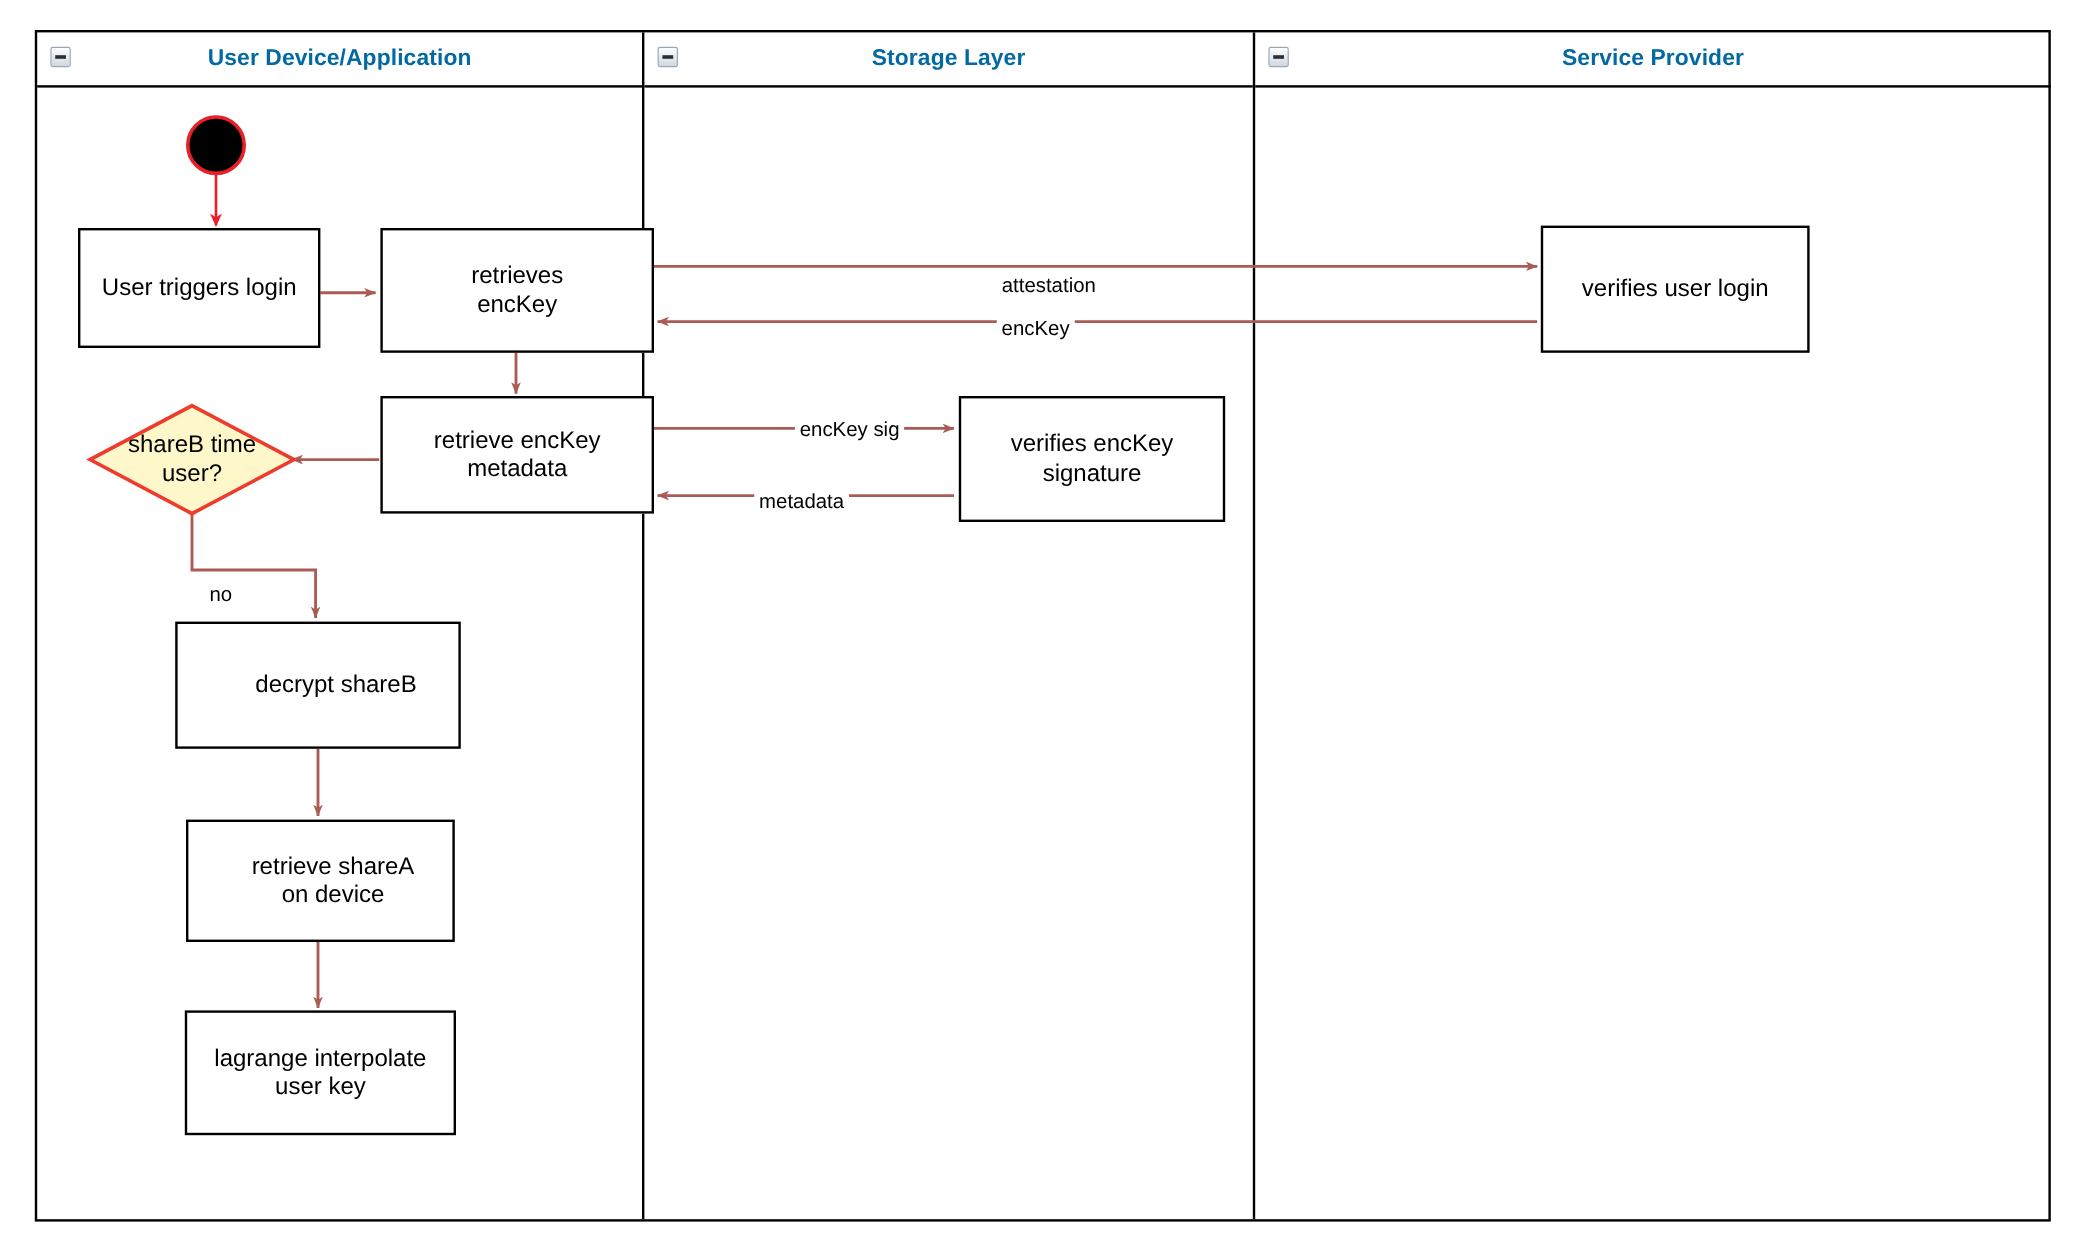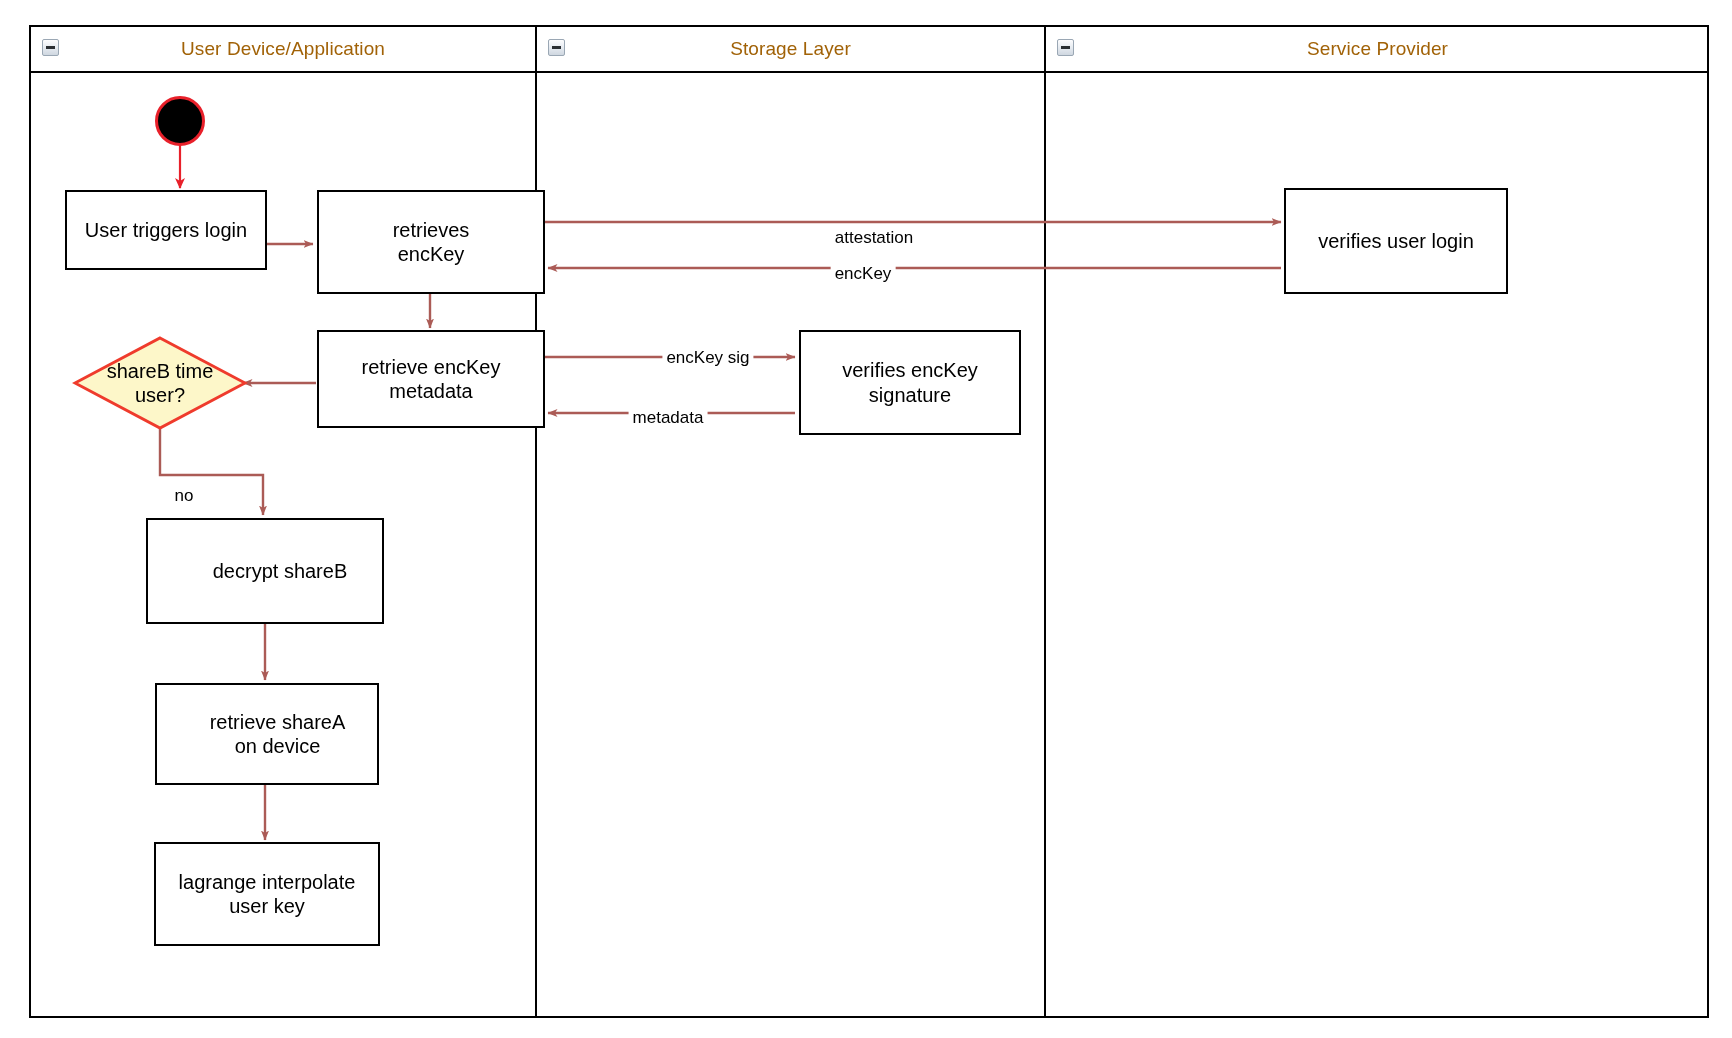--- a/index.html
+++ b/index.html
@@ -38,22 +38,22 @@
     top: 0;
     height: 46px;
     box-sizing: border-box;
     border-bottom: 2px solid #000000;
     display: flex;
     align-items: center;
     justify-content: center;
   }
   .lane-title {
     font-size: 19px;
-    font-weight: normal;
-    color: #a16207;
+    font-weight: bold;
+    color: #0369a1;
     letter-spacing: 0.1px;
   }
   .collapse-icon {
     position: absolute;
     left: 11px;
     top: 12px;
     width: 17px;
     height: 17px;
     box-sizing: border-box;
     border: 1px solid #9aa7b4;
@@ -211,21 +211,21 @@
   </svg>
 
   <div class="edge-label" style="left:874px; top:221px;margin-top:17px;">attestation</div>
   <div class="edge-label" style="left:863px; top:274px;">encKey</div>
   <div class="edge-label" style="left:708px; top:358px;">encKey sig</div>
   <div class="edge-label" style="left:668px; top:418px;">metadata</div>
   <div class="edge-label" style="left:184px; top:477px;margin-top:19px;">no</div>
 
   <div class="start-node" style="left:155px; top:96px; width:50px; height:50px;"></div>
 
-  <div class="node" style="left:65px; top:190px; width:202px; height:80px;">
+  <div class="node" style="left:65px; top:190px; width:202px; height:100px;">
     <span>User triggers login</span>
   </div>
 
   <div class="node" style="left:317px; top:190px; width:228px; height:104px; flex-direction:column;">
     <span>retrieves</span>
     <span>encKey</span>
   </div>
 
   <div class="node" style="left:317px; top:330px; width:228px; height:98px; flex-direction:column;">
     <span>retrieve encKey</span>

